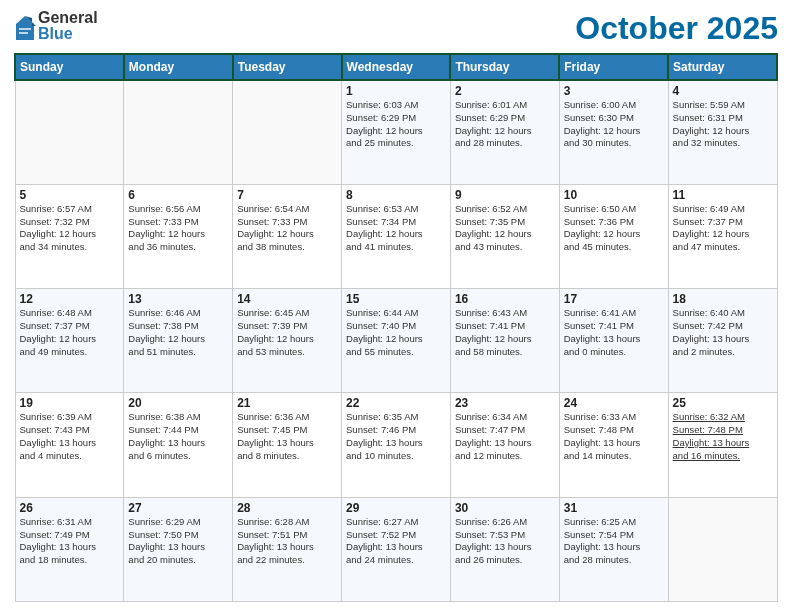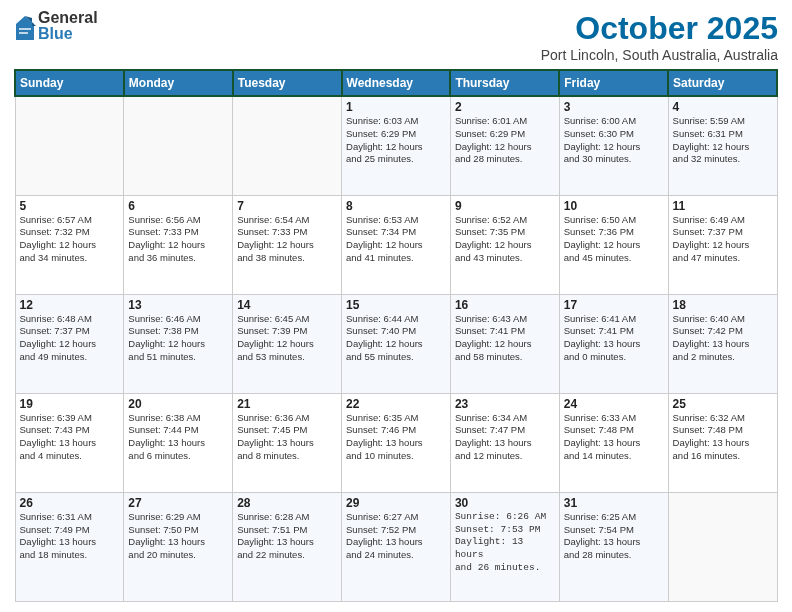--- a/index.html
+++ b/index.html
@@ -117,21 +117,20 @@
         <rect x="5" y="14" width="12" height="2" fill="#fff" opacity="0.7"></rect>
         <rect x="5" y="18" width="9" height="2" fill="#fff" opacity="0.7"></rect>
       </svg>
       <div class="logo-text">
         <span class="logo-general">General</span>
         <span class="logo-blue">Blue</span>
       </div>
     </div>
     <div class="title-block">
       <div class="month-title">October 2025</div>
-      <div class="location">Port Lincoln, South Australia, Australia</div>
     </div>
   </div>
 
   <table class="calendar">
     <thead>
       <tr>
       <th>Sunday</th>
           <th>Monday</th>
           <th>Tuesday</th>
           <th>Wednesday</th>
@@ -314,21 +313,21 @@
           </td>
           <td>
             <span class="day-num">24</span>
             <div class="day-info" style="white-space: pre-line;">Sunrise: 6:33 AM
 Sunset: 7:48 PM
 Daylight: 13 hours
 and 14 minutes.</div>
           </td>
           <td>
             <span class="day-num">25</span>
-            <div class="day-info" style="white-space: pre-line;">Sunrise: 6:32 AM
+            <div class="day-info" style="white-space: pre-line; text-decoration: underline;">Sunrise: 6:32 AM
 Sunset: 7:48 PM
 Daylight: 13 hours
 and 16 minutes.</div>
           </td>
         </tr>
         <tr>
           <td>
             <span class="day-num">26</span>
             <div class="day-info" style="white-space: pre-line;">Sunrise: 6:31 AM
 Sunset: 7:49 PM
@@ -351,21 +350,21 @@
           </td>
           <td>
             <span class="day-num">29</span>
             <div class="day-info" style="white-space: pre-line;">Sunrise: 6:27 AM
 Sunset: 7:52 PM
 Daylight: 13 hours
 and 24 minutes.</div>
           </td>
           <td>
             <span class="day-num">30</span>
-            <div class="day-info" style="white-space: pre-line; font-family: Liberation Mono, monospace;">Sunrise: 6:26 AM
+            <div class="day-info" style="white-space: pre-line;">Sunrise: 6:26 AM
 Sunset: 7:53 PM
 Daylight: 13 hours
 and 26 minutes.</div>
           </td>
           <td>
             <span class="day-num">31</span>
             <div class="day-info" style="white-space: pre-line;">Sunrise: 6:25 AM
 Sunset: 7:54 PM
 Daylight: 13 hours
 and 28 minutes.</div>

